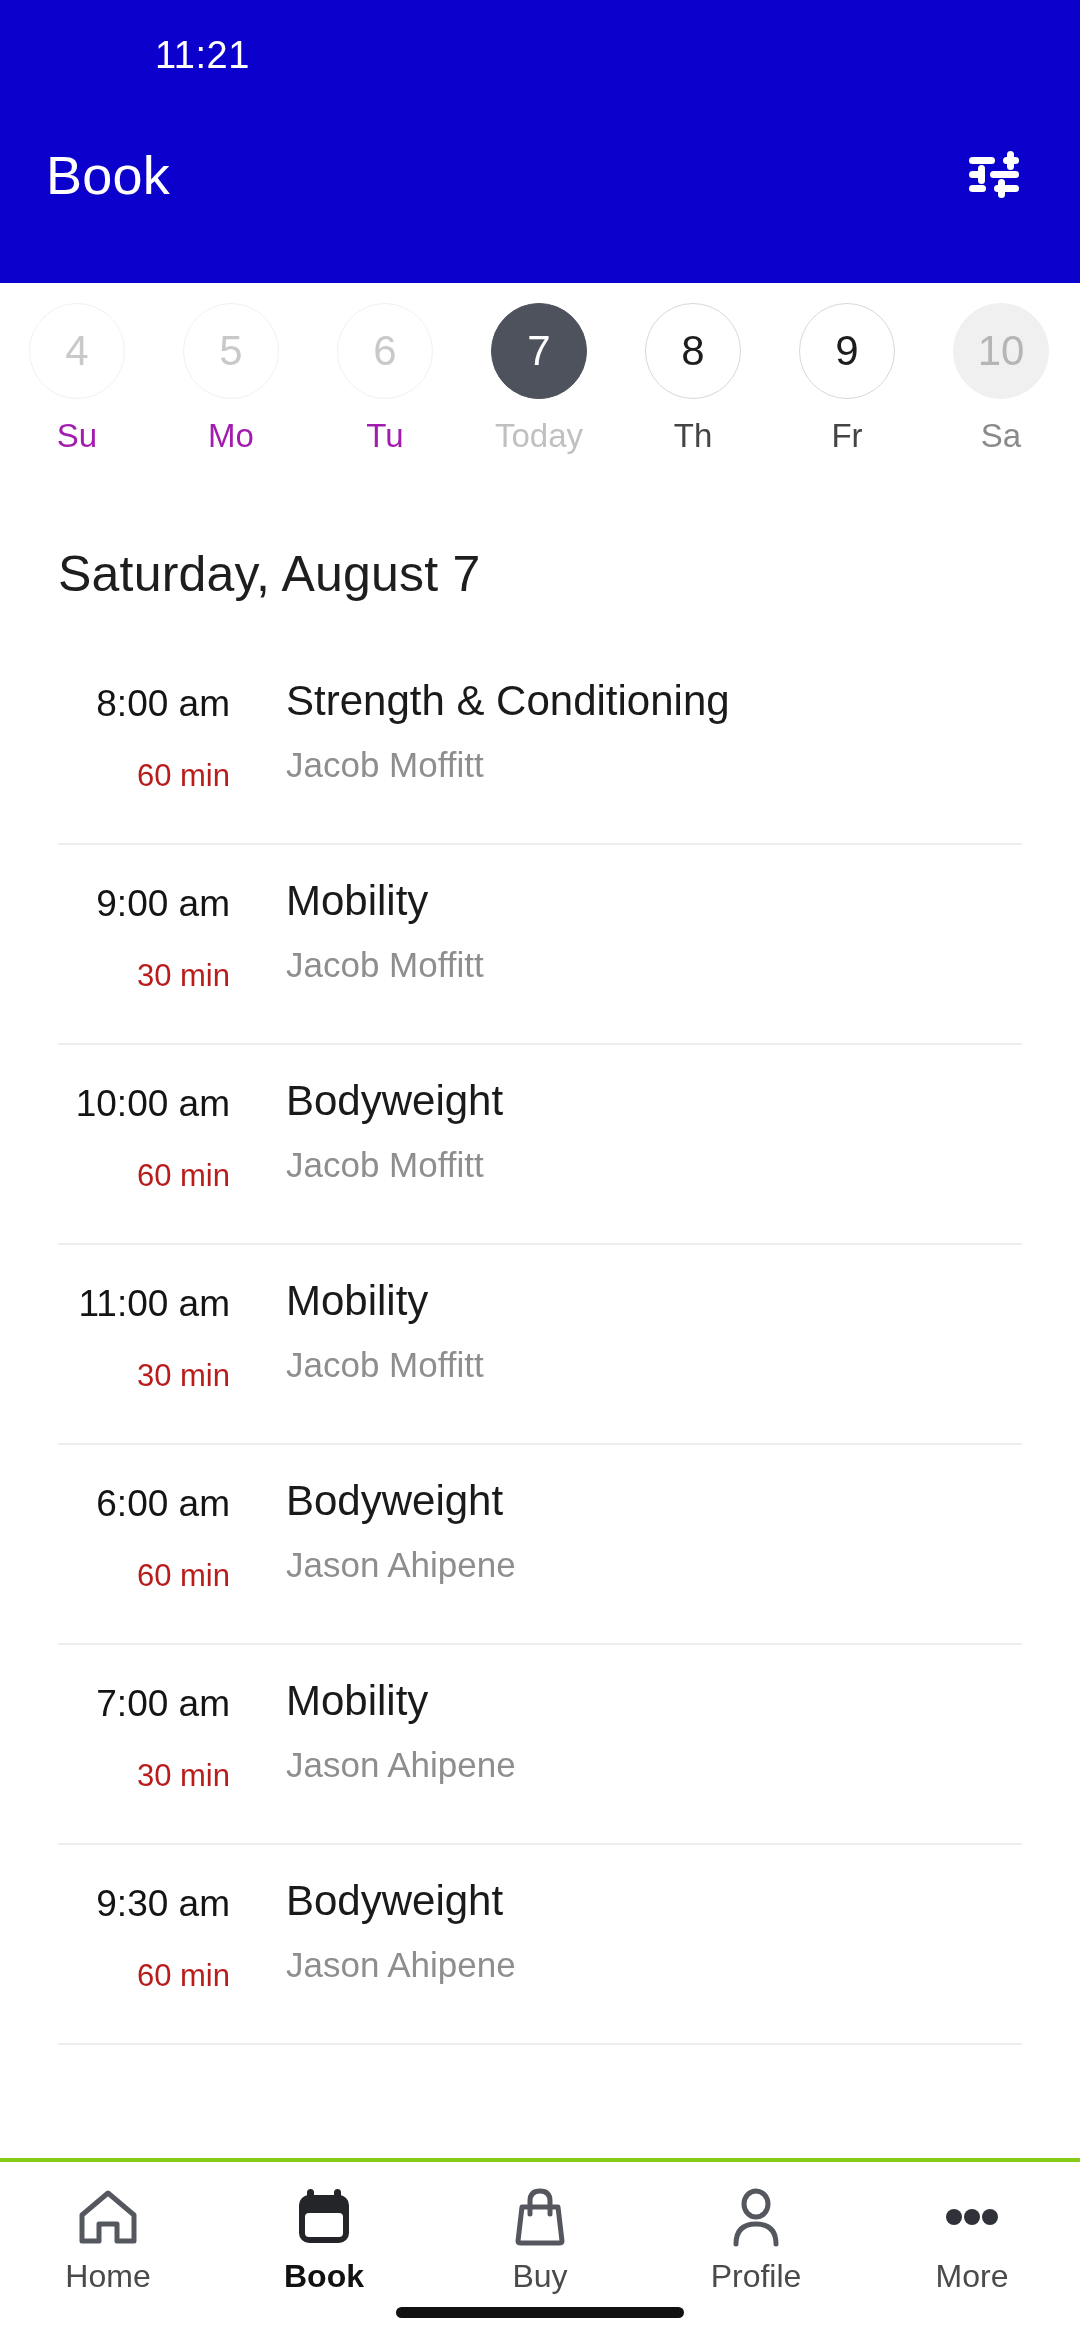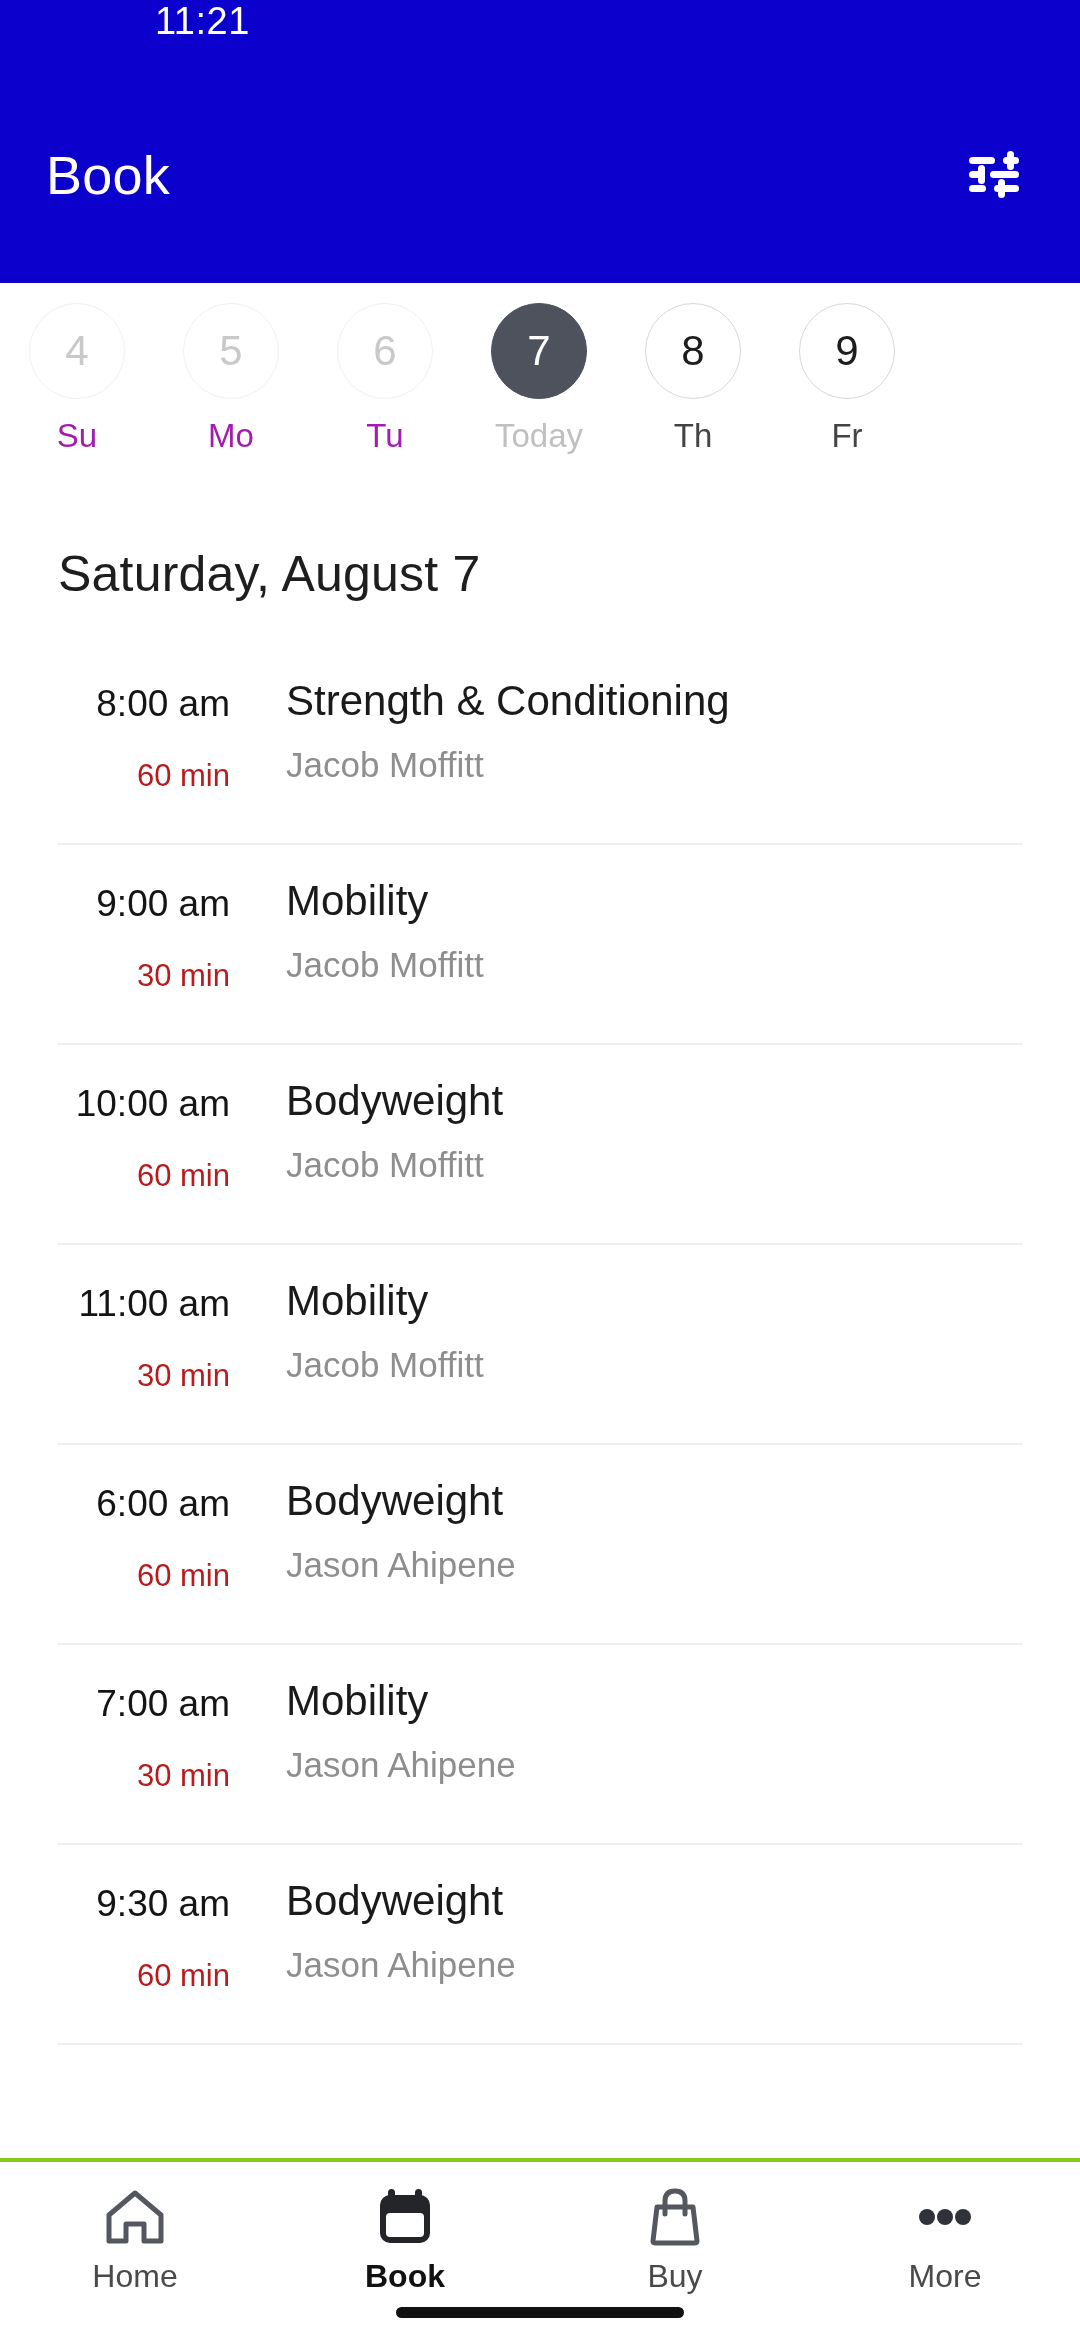--- a/index.html
+++ b/index.html
@@ -13,21 +13,21 @@
 
   
   .appbar {
     background:#0B00CC;
     height:283px;
     flex:0 0 283px;
     position:relative;
   }
   .statusbar {
     height:110px;
-    display:flex; align-items:flex-start;
+    display:flex; align-items:center;
     padding-left:155px;
   }
   .status-time {
     color:#ffffff;
     font-size:38px;
     letter-spacing:0.5px;
   }
   .appbar-row {
     height:130px;
     display:flex; align-items:center; justify-content:space-between;
@@ -194,20 +194,24 @@
       <div class="daylabel">Today</div>
     </div>
     <div class="daychip active">
       <div class="daycircle">8</div>
       <div class="daylabel">Th</div>
     </div>
     <div class="daychip active">
       <div class="daycircle">9</div>
       <div class="daylabel">Fr</div>
     </div>
+    <div class="daychip muted">
+      <div class="daycircle">10</div>
+      <div class="daylabel">Sa</div>
+    </div>
   </div>
 
   <div class="dayheading">Saturday, August 7</div>
 
   <div class="schedule">
 
     <div class="srow">
       <div class="srow-time">
         <span class="t">8:00 am</span>
         <span class="d">60 min</span>
@@ -314,20 +318,29 @@
     <div class="tab">
       <span class="tab-icon">
         <svg width="62" height="62" viewBox="0 0 62 62" fill="none" aria-hidden="true">
           <path d="M13 21 L49 21 L53 55 Q53 57 50 57 L12 57 Q9 57 9 55 Z" stroke="#54585E" stroke-width="5" stroke-linejoin="round" fill="none"></path>
           <path d="M21 28 L21 15 Q21 5 31 5 Q41 5 41 15 L41 28" stroke="#54585E" stroke-width="5" stroke-linecap="round" fill="none"></path>
         </svg>
       </span>
       <span class="tab-label">Buy</span>
     </div>
 
+    <div class="tab">
+      <span class="tab-icon">
+        <svg width="62" height="60" viewBox="0 0 62 60" fill="none" aria-hidden="true">
+          <ellipse cx="31" cy="17" rx="12" ry="13" stroke="#54585E" stroke-width="5" fill="none"></ellipse>
+          <path d="M11 57 Q11 37 31 37 Q51 37 51 57" stroke="#54585E" stroke-width="5" stroke-linecap="round" fill="none"></path>
+        </svg>
+      </span>
+      <span class="tab-label">Profile</span>
+    </div>
 
     <div class="tab">
       <span class="tab-icon">
         <svg width="62" height="24" viewBox="0 0 62 24" aria-hidden="true">
           <circle cx="13" cy="12" r="8" fill="#2F3238"></circle>
           <circle cx="31" cy="12" r="8" fill="#2F3238"></circle>
           <circle cx="49" cy="12" r="8" fill="#2F3238"></circle>
         </svg>
       </span>
       <span class="tab-label">More</span>

